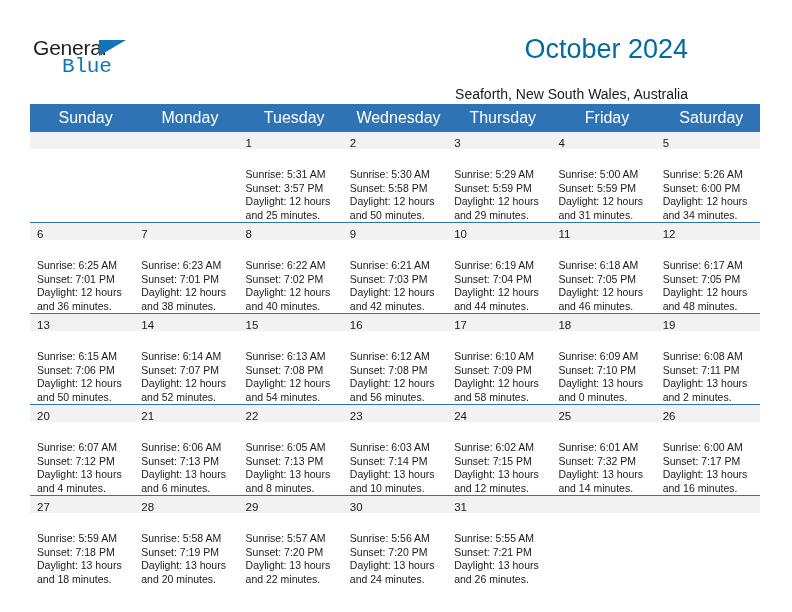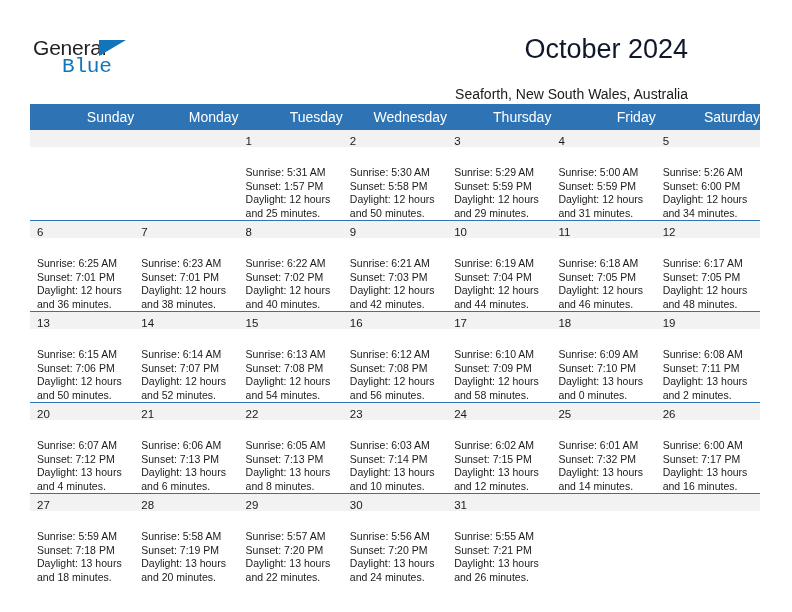--- a/index.html
+++ b/index.html
@@ -65,21 +65,21 @@
     font-family: Liberation Mono, monospace;
   }
   .title-block {
     position: absolute;
     right: 36px;
     top: 33px;
     text-align: right;
   }
   .cal-title {
     font-size: 27px;
-    color: #0f172a;
+    color: #0369a1;
     line-height: 32px;
     font-weight: normal;
     white-space: nowrap;
   }
   .cal-subtitle {
     margin-top: 20px;
     font-size: 14px;
     color: #1a1a1a;
     line-height: 18px;
     white-space: nowrap;
@@ -90,23 +90,23 @@
     position: absolute;
     left: 30px;
     top: 104px;
     width: 730px;
     border-collapse: collapse;
     table-layout: fixed;
   }
   .calendar th {
     background: #2e74b5;
     color: #ffffff;
-    font-size: 14px;
+    font-size: 16px;
     font-weight: normal;
-    text-align: right;
+    text-align: center;
     padding: 5px 0 5px 7px;
     height: 19px;
     box-sizing: border-box;
     border: none;
   }
   .calendar td {
     vertical-align: top;
     padding: 0;
     height: 90px;
     border-top: 1.3px solid #2e74b5;
@@ -187,21 +187,21 @@
           <td>
             <div class="cell-inner cell-empty">
               <div class="daynum-strip"><span class="daynum"></span></div>
             </div>
           </td>
           <td>
             <div class="cell-inner">
               <div class="daynum-strip"><span class="daynum">1</span></div>
               <div class="details">
                 <div>Sunrise: 5:31 AM</div>
-                <div>Sunset: 1:57 PM</div>
+                <div>Sunset: 3:57 PM</div>
                 <div>Daylight: 12 hours</div>
                 <div>and 25 minutes.</div>
               </div>
             </div>
           </td>
           <td>
             <div class="cell-inner">
               <div class="daynum-strip"><span class="daynum">2</span></div>
               <div class="details">
                 <div>Sunrise: 5:30 AM</div>

